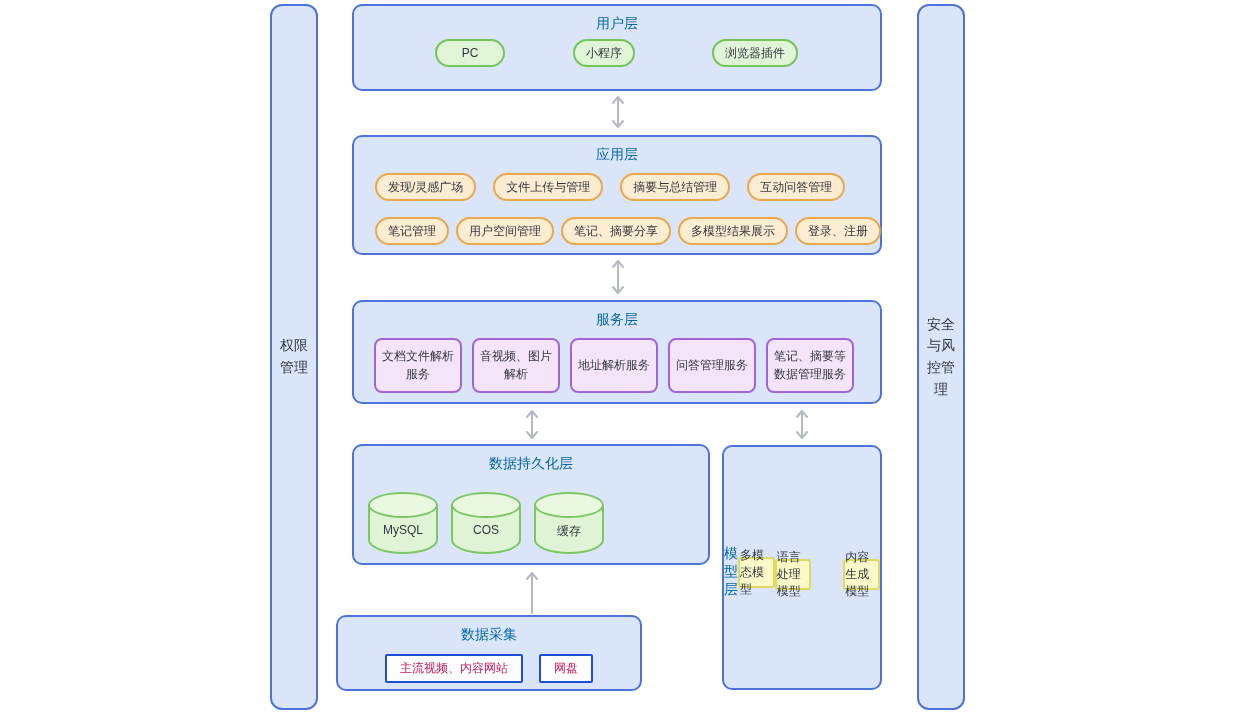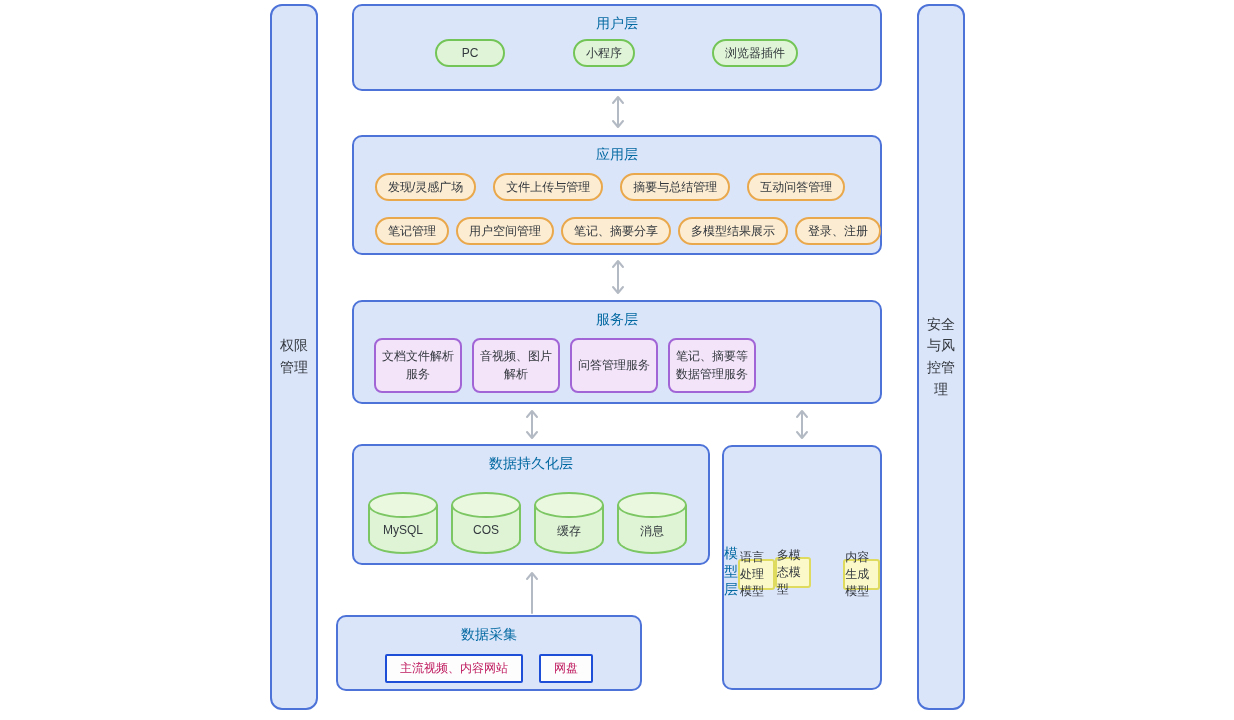--- a/index.html
+++ b/index.html
@@ -123,20 +123,21 @@
     <path d="M8 4 V34"></path>
       <path d="M3 9 L8 3 L13 9"></path>
       <path d="M3 29 L8 35 L13 29"></path>
   </svg>
 
   <div class="layer" style="left:352px; top:300px; width:530px; height:104px;">
     <div class="layer-title">服务层</div>
     <div class="svc-row">
       <div class="svc-box">文档文件解析服务</div>
       <div class="svc-box">音视频、图片解析</div>
+      <div class="svc-box">地址解析服务</div>
       <div class="svc-box">问答管理服务</div>
       <div class="svc-box">笔记、摘要等数据管理服务</div>
     </div>
   </div>
 
   <svg class="arrow" style="left:524px; top:408px;" width="16" height="33" viewBox="0 0 16 33">
     <path d="M8 4 V29"></path>
       <path d="M3 9 L8 3 L13 9"></path>
       <path d="M3 24 L8 30 L13 24"></path>
   </svg>
@@ -158,32 +159,27 @@
       <div class="cyl">
         <div class="cyl-top"></div>
         <div class="cyl-body"></div>
         <div class="cyl-label">COS</div>
       </div>
       <div class="cyl">
         <div class="cyl-top"></div>
         <div class="cyl-body"></div>
         <div class="cyl-label">缓存</div>
       </div>
-      <div class="cyl">
-        <div class="cyl-top"></div>
-        <div class="cyl-body"></div>
-        <div class="cyl-label">消息</div>
-      </div>
     </div>
   </div>
 
   <div class="layer model-col" style="left:722px; top:445px; width:160px; height:245px;">
     <div class="layer-title">模型层</div>
+    <div class="model-box" style="margin-top:10px;">多模态模型</div>
     <div class="model-box" style="margin-top:14px;">语言处理模型</div>
-    <div class="model-box" style="margin-top:10px;">多模态模型</div>
     <div class="model-box" style="margin-top:14px;margin-left:32px;">内容生成模型</div>
   </div>
 
   <svg class="arrow" style="left:524px; top:569px;" width="16" height="46" viewBox="0 0 16 46">
     <path d="M8 5 V44"></path>
       <path d="M3 10 L8 4 L13 10"></path>
   </svg>
 
   <div class="layer" style="left:336px; top:615px; width:306px; height:76px;">
     <div class="layer-title">数据采集</div>

